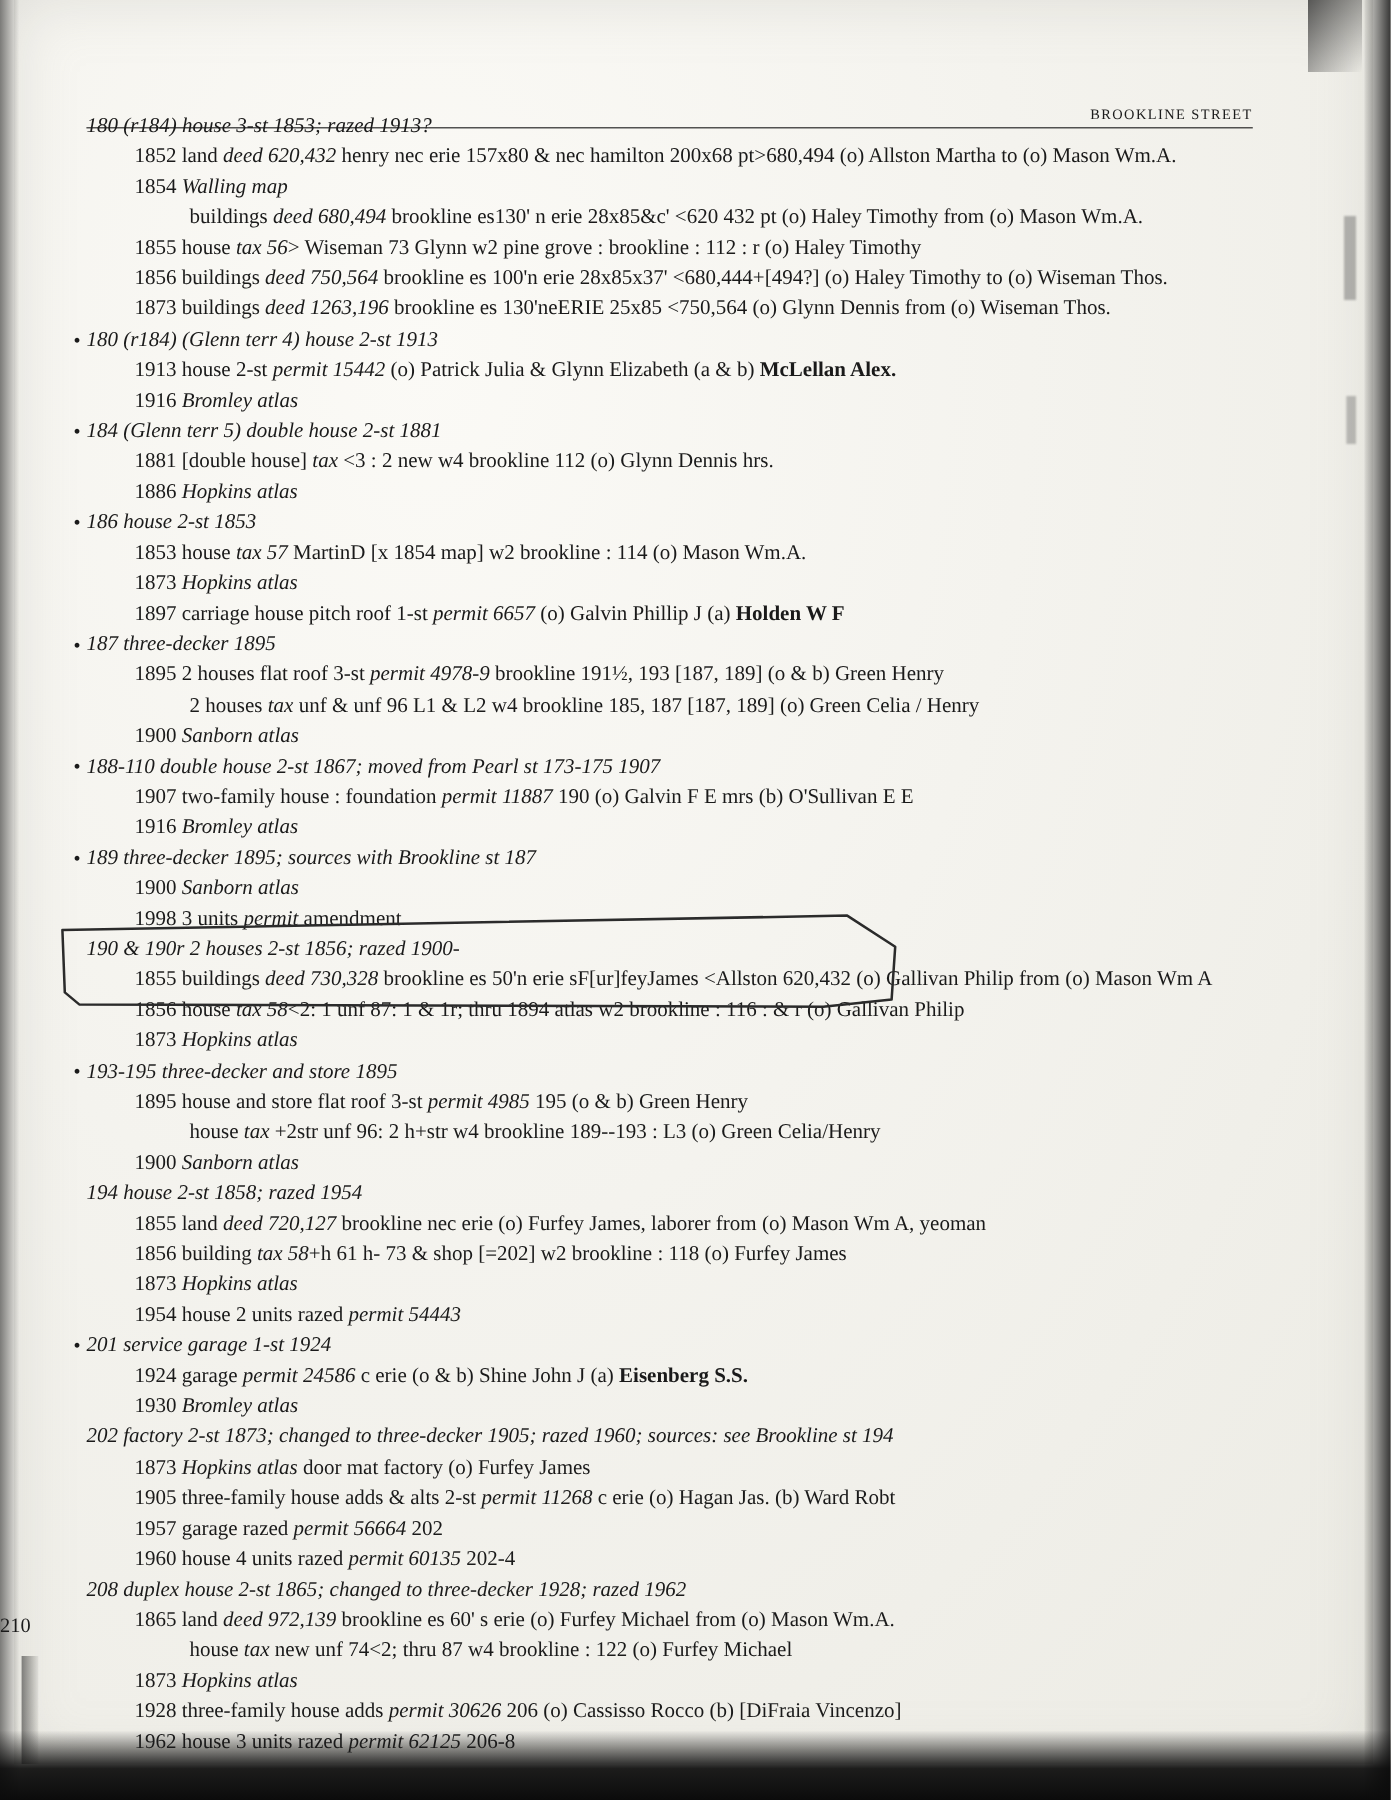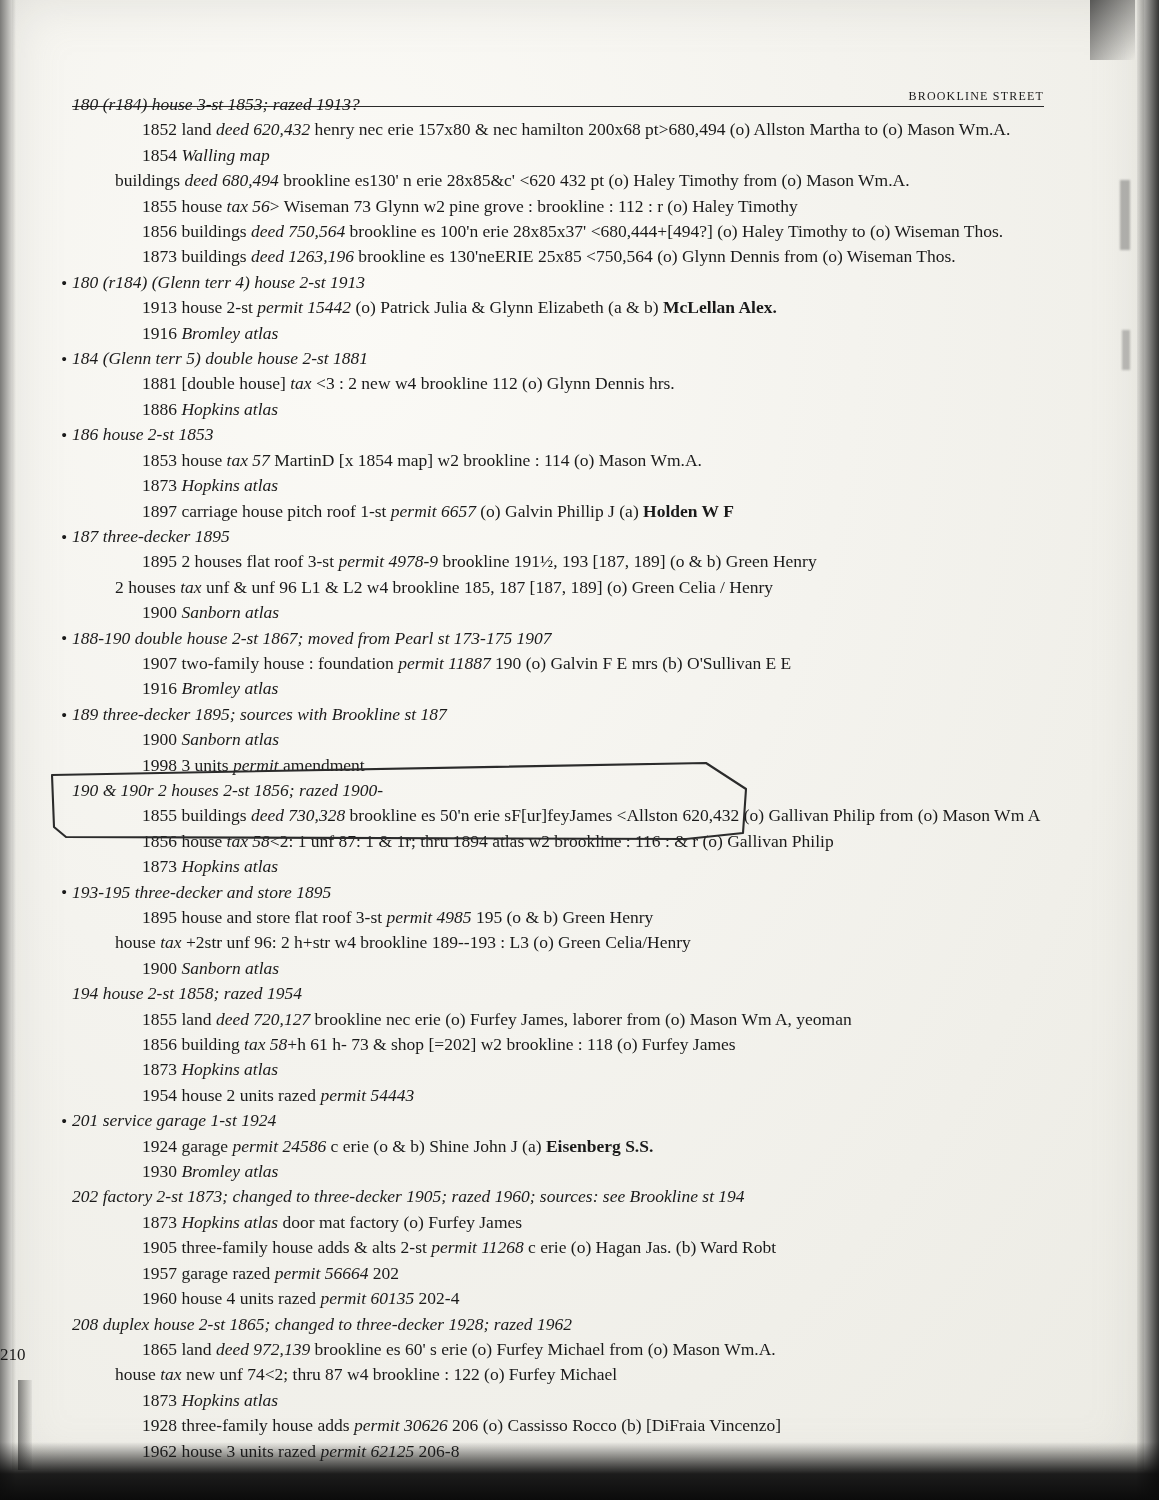--- a/index.html
+++ b/index.html
@@ -84,22 +84,22 @@
   }
   .it { font-style: italic; }
   .bd { font-weight: bold; }
   .bullet {
     position: absolute;
     left: -11px;
     top: 0.05em;
     font-size: 17px;
   }
   .i0 { margin-left: 0px; font-style: italic; }
-  .i1 { margin-left: 70px; }
-  .i2 { margin-left: 43px; }
+  .i1 { margin-left: 40px; }
+  .i2 { margin-left: 86px; }
 
   .pagenum {
     position: absolute;
     left: 0; top: 1345px;
     width: 1159px;
     font-size: 17px;
     font-family: "Liberation Serif", serif;
   }
 
   
@@ -160,21 +160,21 @@
       <div class="line i1"><span>1881 [double house] <span class="it">tax</span> &lt;3 : 2 new w4 brookline 112 (o) Glynn Dennis hrs.</span></div>
       <div class="line i1"><span>1886 <span class="it">Hopkins atlas</span></span></div>
       <div class="line i0"><span class="bullet">•</span><span>186 house 2-st 1853</span></div>
       <div class="line i1"><span>1853 house <span class="it">tax</span> <span class="it">57</span> MartinD [x 1854 map] w2 brookline : 114 (o) Mason Wm.A.</span></div>
       <div class="line i1"><span>1873 <span class="it">Hopkins atlas</span></span></div>
       <div class="line i1"><span>1897 carriage house pitch roof 1-st <span class="it">permit</span> <span class="it">6657</span> (o) Galvin Phillip J (a) <span class="bd">Holden W F</span></span></div>
       <div class="line i0"><span class="bullet">•</span><span>187 three-decker 1895</span></div>
       <div class="line i1"><span>1895 2 houses flat roof 3-st <span class="it">permit</span> <span class="it">4978-9</span> brookline 191½, 193 [187, 189] (o &amp; b) Green Henry</span></div>
       <div class="line i2"><span>2 houses <span class="it">tax</span> unf &amp; unf 96 L1 &amp; L2 w4 brookline 185, 187 [187, 189] (o) Green Celia / Henry</span></div>
       <div class="line i1"><span>1900 <span class="it">Sanborn atlas</span></span></div>
-      <div class="line i0"><span class="bullet">•</span><span>188-190 double house 2-st 1867; moved from Pearl st 173-175 1907</span></div>
+      <div class="line i0"><span class="bullet">•</span><span>188-110 double house 2-st 1867; moved from Pearl st 173-175 1907</span></div>
       <div class="line i1"><span>1907 two-family house : foundation <span class="it">permit</span> <span class="it">11887</span> 190 (o) Galvin F E mrs (b) O'Sullivan E E</span></div>
       <div class="line i1"><span>1916 <span class="it">Bromley atlas</span></span></div>
       <div class="line i0"><span class="bullet">•</span><span>189 three-decker 1895; sources with Brookline st 187</span></div>
       <div class="line i1"><span>1900 <span class="it">Sanborn atlas</span></span></div>
       <div class="line i1"><span>1998 3 units <span class="it">permit</span> amendment</span></div>
       <div class="line i0"><span>190 &amp; 190r 2 houses 2-st 1856; razed 1900-</span></div>
       <div class="line i1"><span>1855 buildings <span class="it">deed</span> <span class="it">730,328</span> brookline es 50'n erie sF[ur]feyJames &lt;Allston 620,432 (o) Gallivan Philip from (o) Mason Wm A</span></div>
       <div class="line i1"><span>1856 house <span class="it">tax</span> <span class="it">58</span>&lt;2: 1 unf 87: 1 &amp; 1r; thru 1894 atlas w2 brookline : 116 : &amp; r (o) Gallivan Philip</span></div>
       <div class="line i1"><span>1873 <span class="it">Hopkins atlas</span></span></div>
       <div class="line i0"><span class="bullet">•</span><span>193-195 three-decker and store 1895</span></div>

